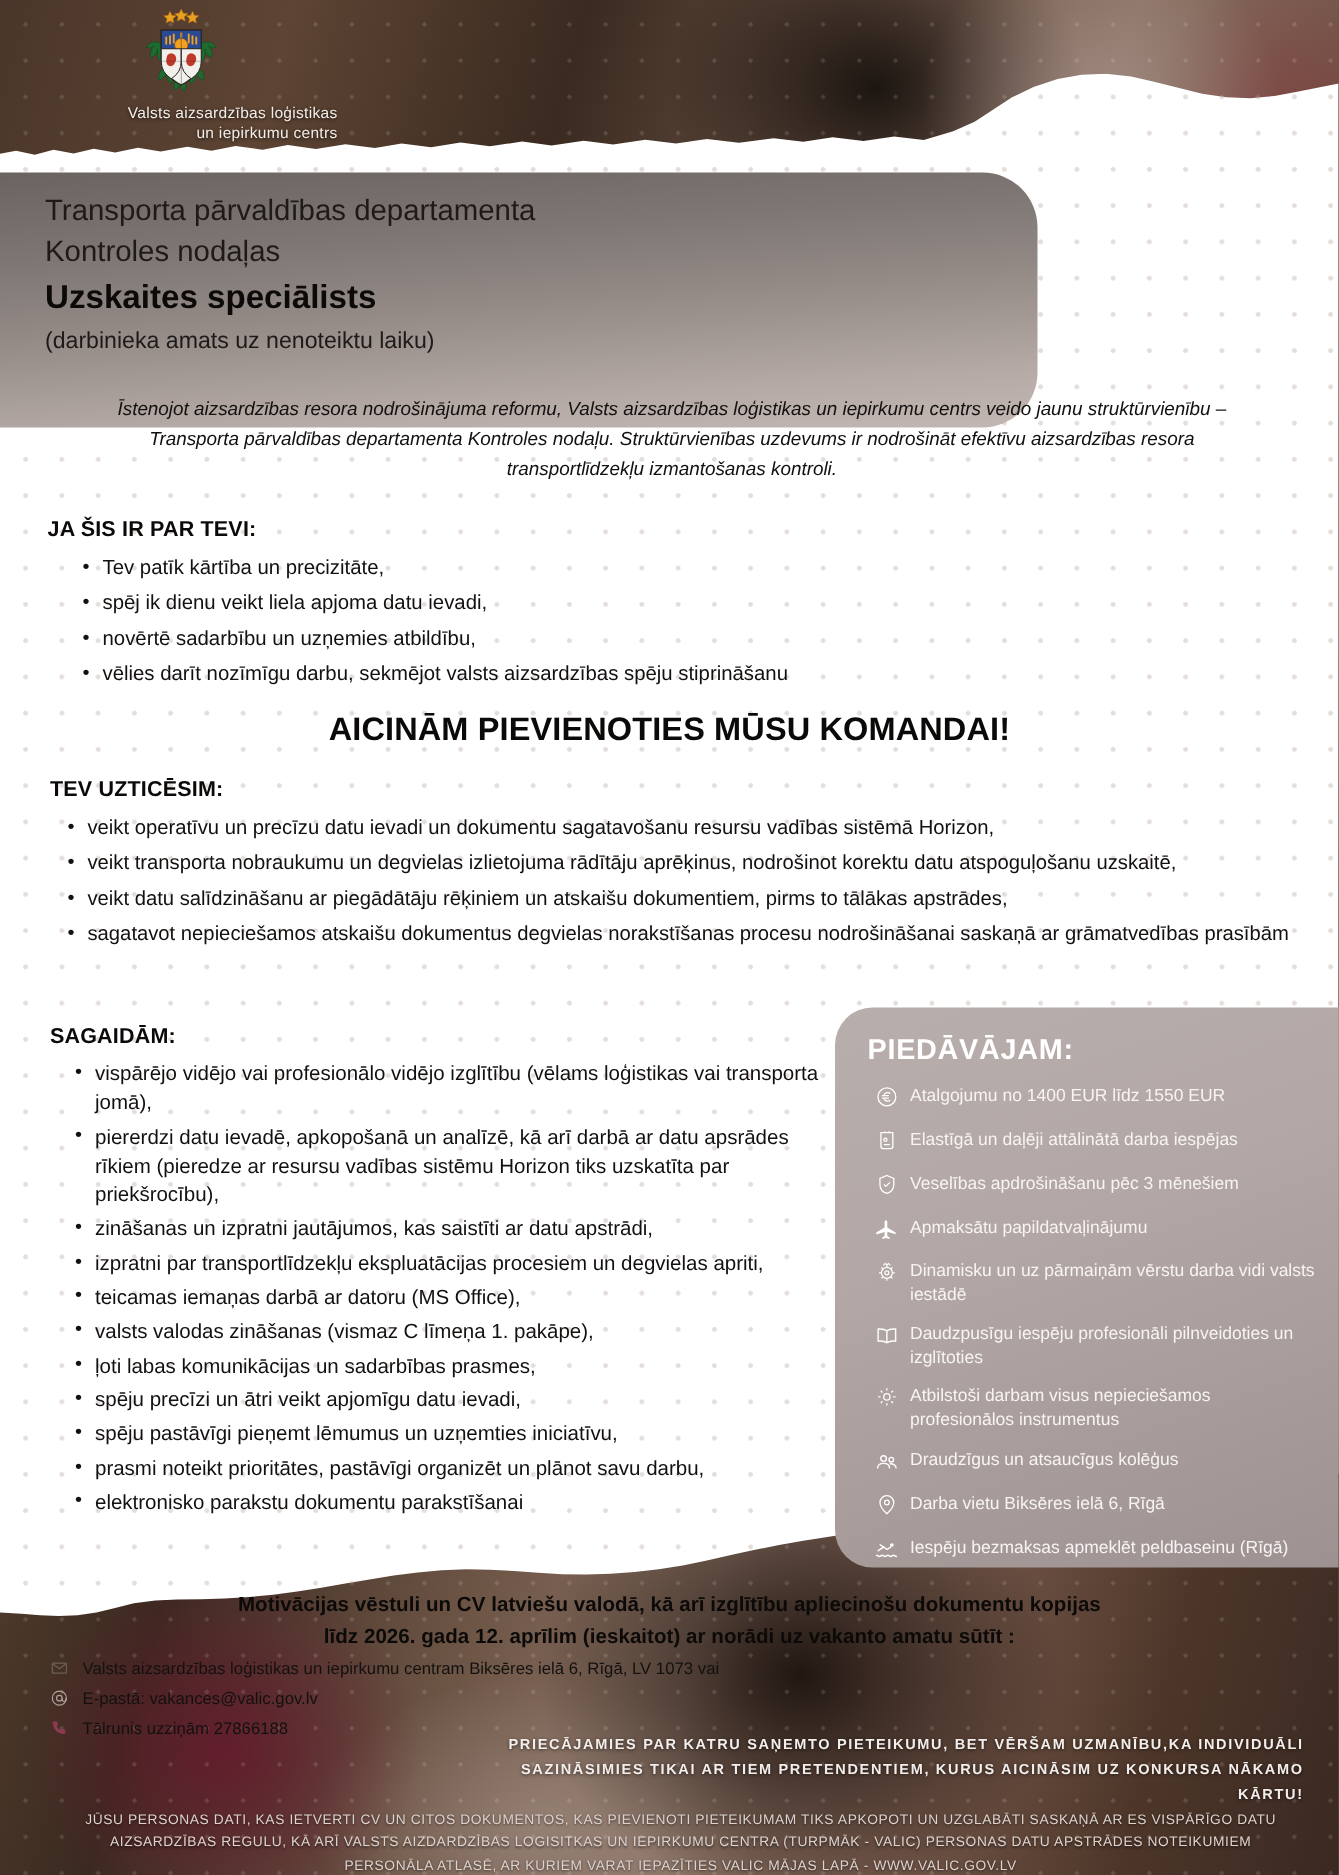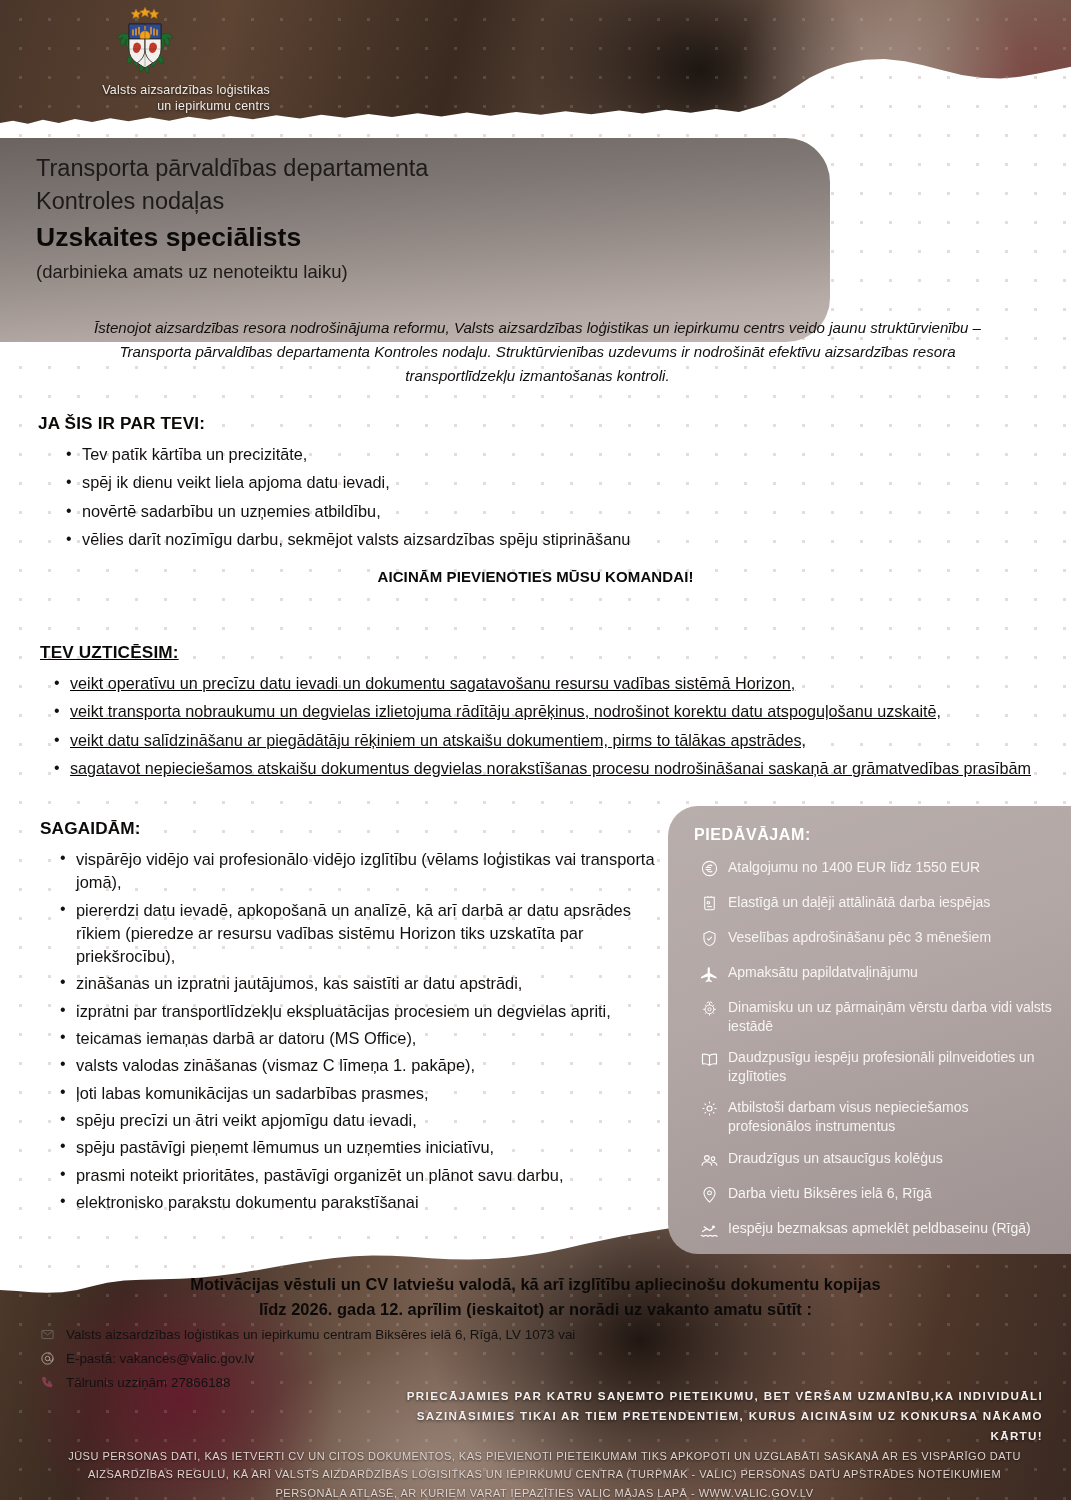--- a/index.html
+++ b/index.html
@@ -99,43 +99,43 @@
   li::before {
     content: "•"; position: absolute; left: 2px; top: -1px;
     font-size: 16px; color: #131110;
   }
 
   #s1 { position: absolute; left: 38px; top: 413px; width: 760px; }
   #s1 ul { margin-top: 9px; margin-left: 26px; }
 
   #cta {
     position: absolute; left: 0; top: 568px; width: 1071px;
-    text-align: center; font-weight: bold; font-size: 15px;
+    text-align: center; font-weight: bold; font-size: 26px;
     color: #0b0a09; letter-spacing: .1px;
   }
 
-  #s2 { position: absolute; left: 40px; top: 642px; width: 1000px; text-decoration: underline; }
+  #s2 { position: absolute; left: 40px; top: 621px; width: 1000px; }
   #s2 ul { margin-top: 9px; margin-left: 12px; }
   #s2 li { font-size: 16.2px; line-height: 1.45; }
 
   #s3 { position: absolute; left: 40px; top: 818px; width: 620px; }
   #s3 ul { margin-top: 9px; margin-left: 18px; }
   #s3 li { font-size: 16.4px; line-height: 1.42; margin-top: 4px; }
 
   
   #offers {
     position: absolute; left: 668px; top: 806px;
     width: 403px; height: 448px;
     border-radius: 30px 0 0 30px;
     background: linear-gradient(160deg,#b8aeab 0%,#b2a7a4 40%,#a79c9a 72%,#9d9291 100%);
     padding: 20px 18px 0 26px;
     z-index: 13;
   }
   #offers-title {
-    color: #ffffff; font-weight: bold; font-size: 16px;
+    color: #ffffff; font-weight: bold; font-size: 23px;
     letter-spacing: .6px; margin-bottom: 14px;
   }
   .offer {
     display: flex; align-items: flex-start;
     margin-bottom: 13px;
   }
   .offer-ico {
     flex: 0 0 30px; width: 30px; height: 22px;
     display: flex; align-items: flex-start; justify-content: center;
     padding-top: 1px;

